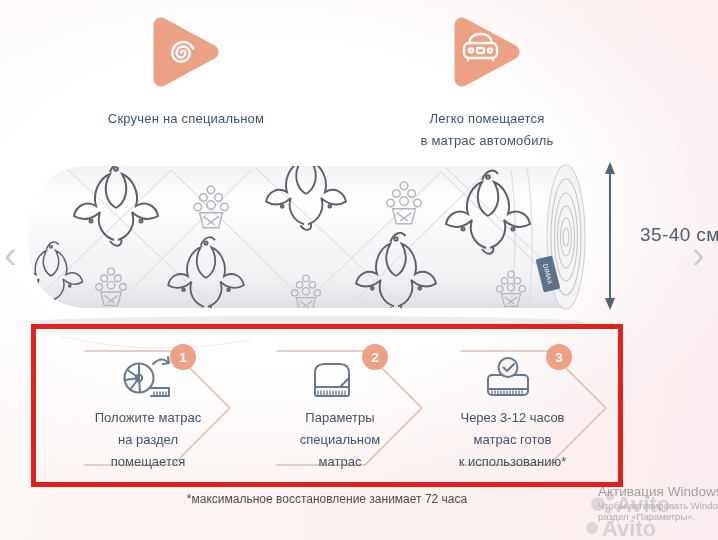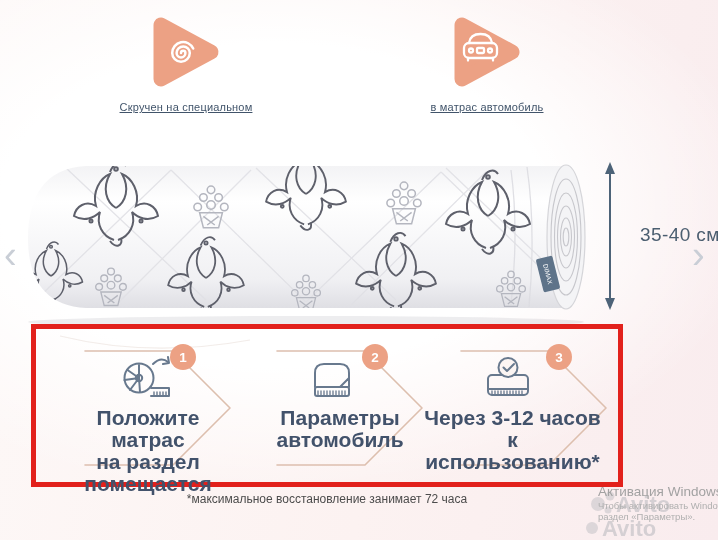--- a/index.html
+++ b/index.html
@@ -9,22 +9,22 @@
     background:
       radial-gradient(95% 75% at 38% 38%, #ffffff 40%, rgba(255,255,255,0) 72%),
       linear-gradient(100deg,#fdf8f7 0%, #fcf2f1 55%, #f9ecee 100%);
     color:#42526B;
   }
   
   .feature{position:absolute;text-align:center;}
   .feature-1{left:30px;top:10px;width:312px;}
   .feature-2{left:382px;top:10px;width:210px;}
   .tri-wrap{width:84px;height:84px;margin:0 auto;}
-  .feature-label{margin-top:2px;font-size:11px;line-height:22px;font-weight:500;
-    color:#41546A;letter-spacing:.2px;text-decoration:underline;}
+  .feature-label{margin-top:14px;font-size:13px;line-height:22px;font-weight:500;
+    color:#41546A;letter-spacing:.2px;}
   .feature-label span{display:block;}
   
   .measure-label{position:absolute;left:640px;top:224px;width:96px;font-size:19px;
     font-weight:400;color:#4B5E70;letter-spacing:.4px;}
   .measure-arrow{position:absolute;left:598px;top:160px;}
   
   .car-prev,.car-next{position:absolute;top:236px;font-size:38px;font-weight:400;
     color:#C9CED6;line-height:38px;cursor:pointer;user-select:none;}
   .car-prev{left:4px;} .car-next{left:692px;}
   
@@ -33,22 +33,22 @@
   .red-box{position:absolute;left:31px;top:324px;width:592px;height:163px;
     border:5px solid #E2211C;box-sizing:border-box;}
   
   .card-lines{position:absolute;left:0;top:0;pointer-events:none;}
   .badge{position:absolute;width:26px;height:26px;border-radius:50%;
     background:#ECA184;color:#fff;font-size:13.5px;font-weight:600;
     display:flex;align-items:center;justify-content:center;}
   .badge-1{left:170px;top:344px;} .badge-2{left:362px;top:344px;} .badge-3{left:546px;top:344px;}
   .step-icon{position:absolute;}
   .step-icon-1{left:118px;top:351px;} .step-icon-2{left:305px;top:351px;} .step-icon-3{left:480px;top:351px;}
-  .step-label{position:absolute;top:407px;text-align:center;font-size:21px;
-    line-height:22px;font-weight:700;color:#42526B;}
+  .step-label{position:absolute;top:407px;text-align:center;font-size:13px;
+    line-height:22px;font-weight:400;color:#42526B;}
   .step-label span{display:block;}
   .step-label-1{left:60px;width:176px;}
   .step-label-2{left:252px;width:176px;}
   .step-label-3{left:420px;width:185px;}
   
   .footnote{position:absolute;left:33px;top:492px;width:588px;text-align:center;
     font-size:12px;color:#4C4C4C;}
   
   .wm{position:absolute;left:598px;top:484px;width:160px;}
   .wm-title{font-size:13.5px;color:#A2A2A2;line-height:16px;white-space:nowrap;}
@@ -80,20 +80,21 @@
           <rect x="19" y="33" width="33" height="15" rx="5"></rect>
           <path d="M24,33 c1,-7 5.5,-9 11.5,-9 c6,0 10.5,2 11.5,9"></path>
           <rect x="32" y="38" width="7" height="5" rx="1"></rect>
           <circle cx="26" cy="40.5" r="2"></circle>
           <circle cx="45" cy="40.5" r="2"></circle>
           <path d="M23,48 v2.5 M48,48 v2.5"></path>
         </g>
       </svg>
     </div>
     <div class="feature-label">
+      <span>Легко помещается</span>
       <span>в матрас автомобиль</span>
     </div>
   </div>
 
   <svg class="mattress" width="620" height="178" viewBox="0 0 620 178">
     <defs>
       <linearGradient id="bodyG" x1="0" y1="0" x2="0" y2="1">
         <stop offset="0" stop-color="#f3f3f5"></stop>
         <stop offset=".25" stop-color="#ffffff"></stop>
         <stop offset=".8" stop-color="#f0f0f3"></stop>
@@ -216,24 +217,26 @@
     </g>
   </svg>
 
   <div class="step-label step-label-1">
     <span>Положите матрас</span>
     <span>на раздел</span>
     <span>помещается</span>
   </div>
   <div class="step-label step-label-2">
     <span>Параметры</span>
-    <span>автомобиль</span>
+    <span>специальном</span>
+    <span>матрас</span>
   </div>
   <div class="step-label step-label-3">
     <span>Через 3-12 часов</span>
+    <span>матрас готов</span>
     <span>к использованию*</span>
   </div>
 
   <div class="footnote">*максимальное восстановление занимает 72 часа</div>
 
   <svg class="ghost" width="140" height="56" viewBox="0 0 140 56">
     <g fill="#9AA0A8">
       <circle cx="14" cy="18" r="7" opacity=".8"></circle>
       <circle cx="26" cy="10" r="4.5" opacity=".8"></circle>
       <circle cx="24" cy="24" r="3.5" opacity=".8"></circle>

